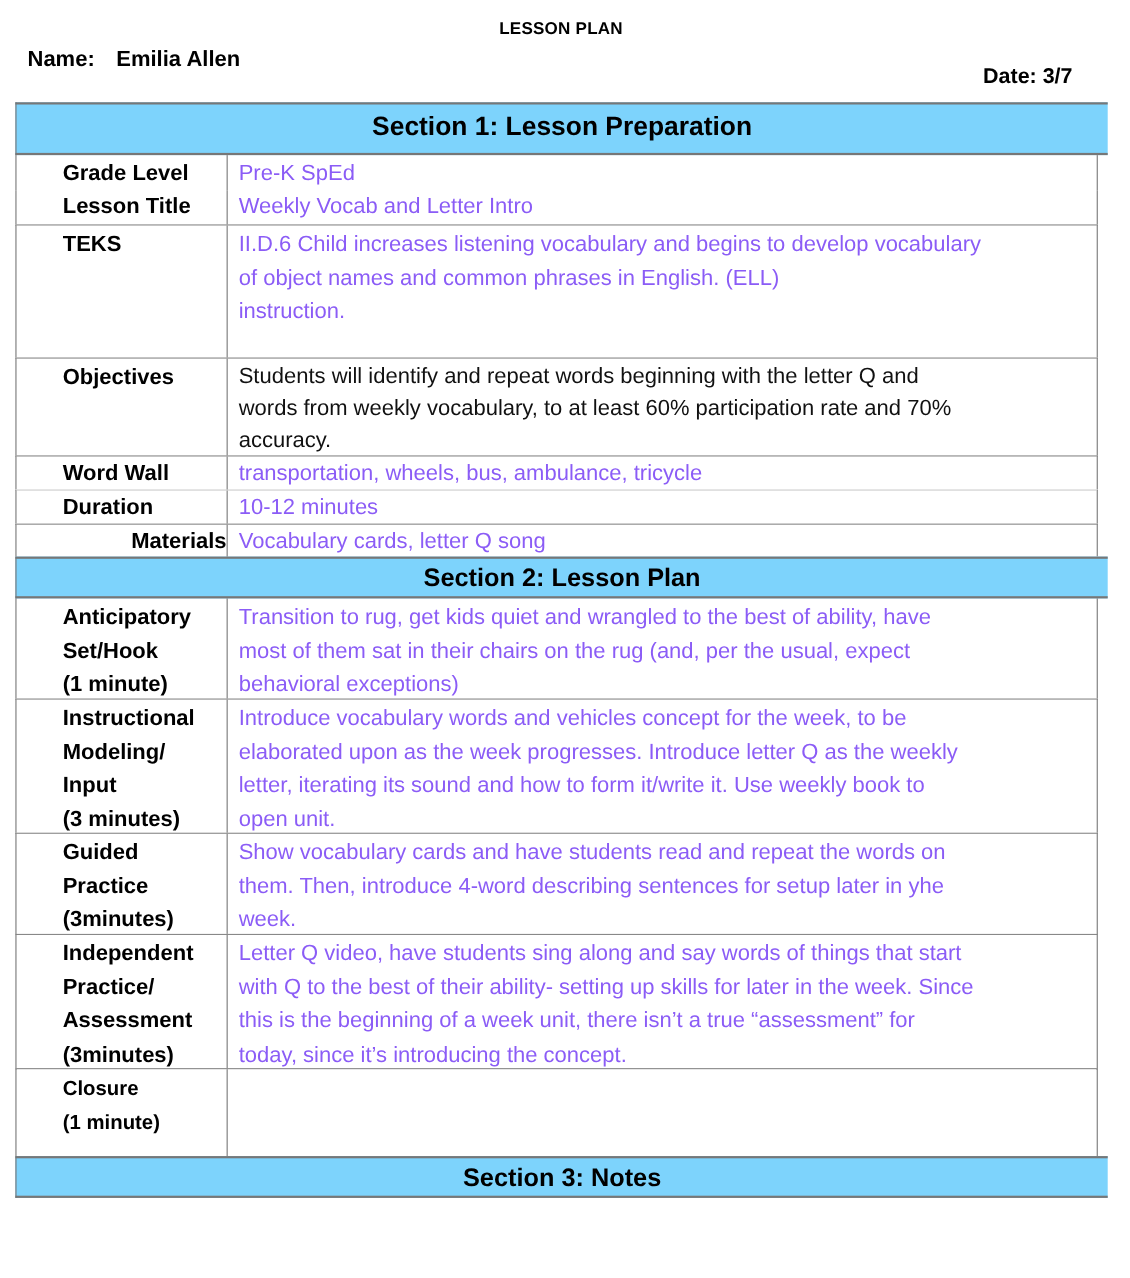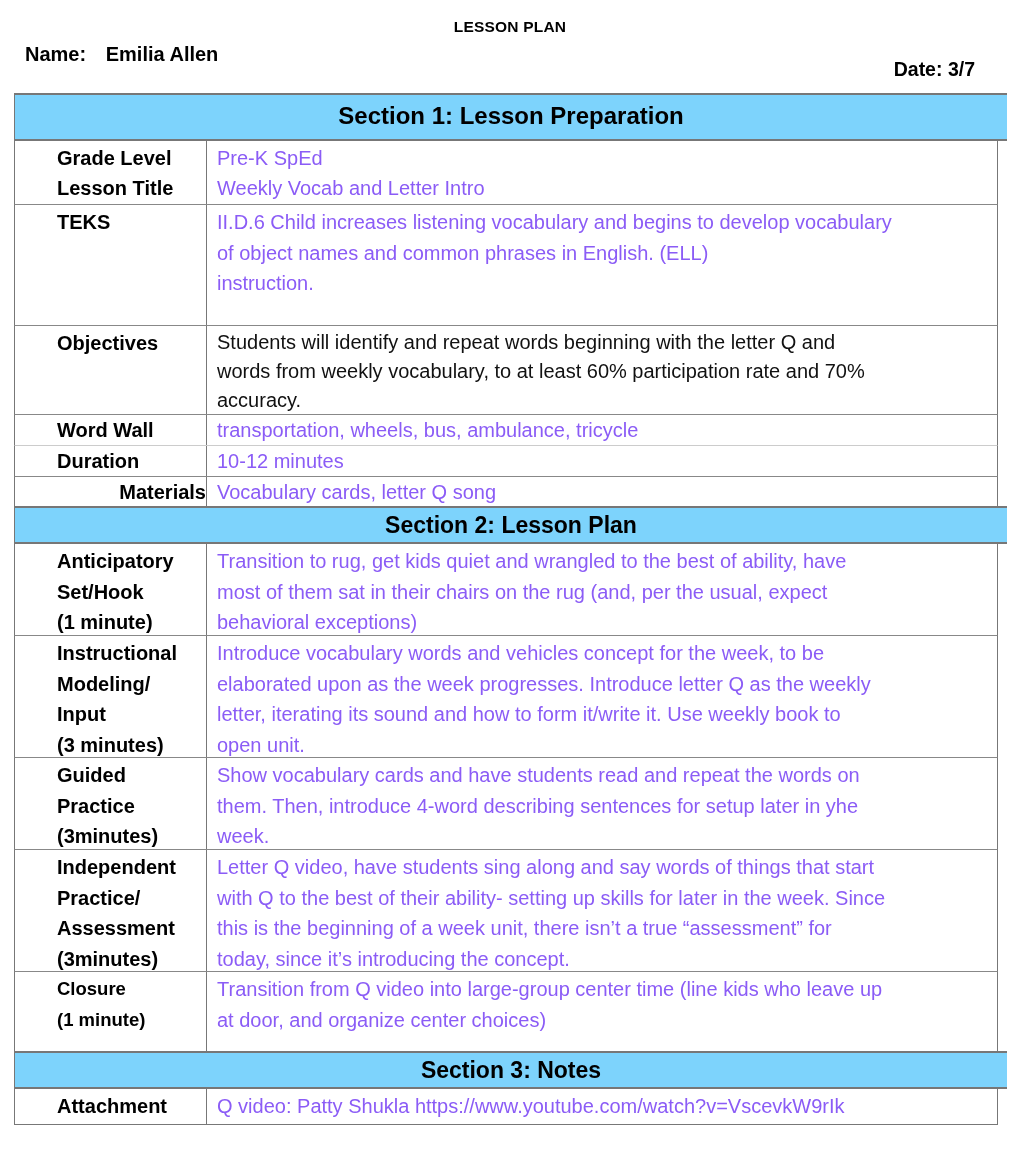--- a/index.html
+++ b/index.html
@@ -136,25 +136,17 @@
       <span class="line">with Q to the best of their ability- setting up skills for later in the week. Since</span>
       <span class="line">this is the beginning of a week unit, there isn’t a true “assessment” for</span>
       <span class="line">today, since it’s introducing the concept.</span>
     </div>
   </div>
   <div class="row bt" style="height:80px;">
     <div class="label small">
       <span class="line">Closure</span>
       <span class="line">(1 minute)</span>
     </div>
-    <div class="value">
-      <span class="line">Transition from Q video into large-group center time (line kids who leave up</span>
-      <span class="line">at door, and organize center choices)</span>
-    </div>
   </div>
 
   <div class="section-head sec3">Section 3: Notes</div>
 
-  <div class="row" style="height:36px; border-bottom:1px solid #777;">
-    <div class="label">Attachment</div>
-    <div class="value">Q video: Patty Shukla https://www.youtube.com/watch?v=VscevkW9rIk</div>
-  </div>
 </div>
 
 </body></html>

